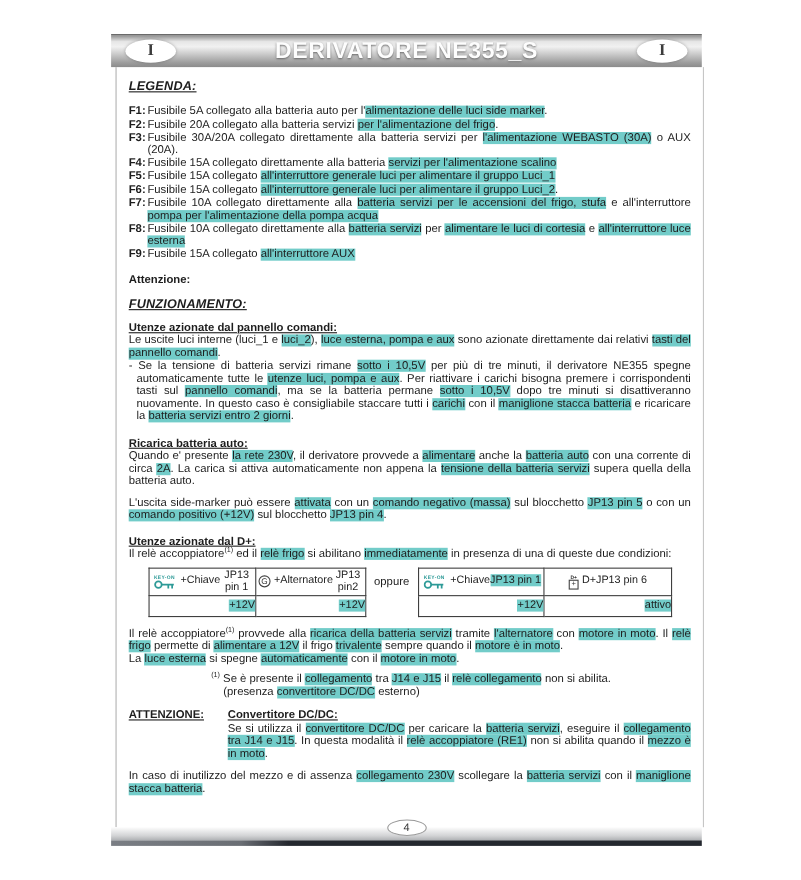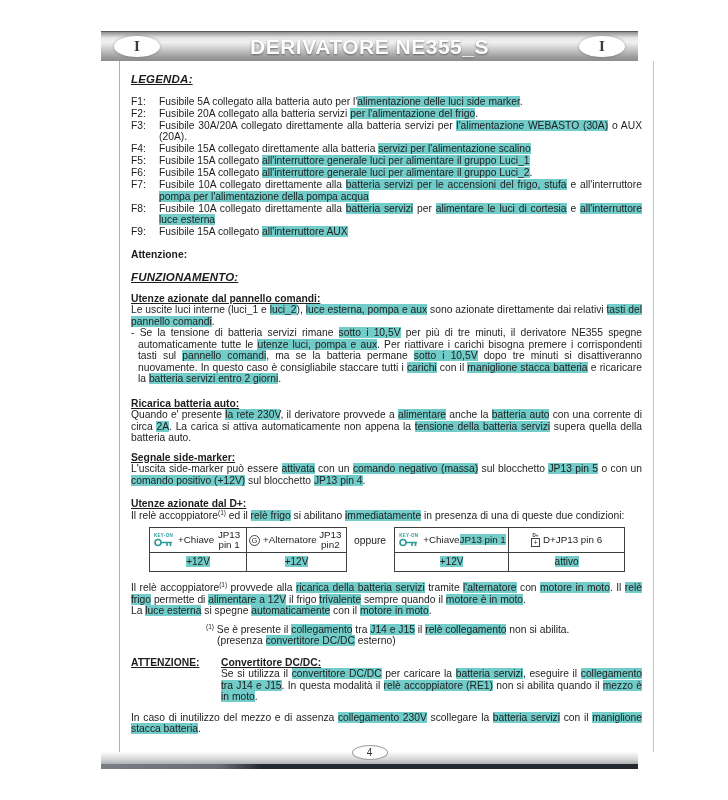--- a/index.html
+++ b/index.html
@@ -24,56 +24,56 @@
     white-space:nowrap;
   }
   .oval {
     width:46px; height:21px; background:#ffffff; border-radius:50%;
     display:flex; align-items:center; justify-content:center; flex:none;
     font-family:"Liberation Serif","DejaVu Serif",serif; font-weight:bold;
     font-size:15px; color:#3c3c3c; box-shadow:0 0 3px rgba(0,0,0,.3);
   }
   
   .content {
-    position:absolute; left:119px; top:61px; width:535px; height:691px;
+    position:absolute; left:105px; top:61px; width:535px; height:691px;
     border-left:1px solid #b2b2b2; border-right:1px solid #c6c6c6;
     padding:13px 11px 0 11px;
     font-size:10.3px; line-height:11.5px;
   }
   .h-main {
     font-size:11.5px; font-weight:bold; font-style:italic;
     text-decoration:underline; letter-spacing:.2px; margin:0 0 10px 0;
   }
   .sec-head { font-weight:bold; text-decoration:underline; }
   .hl { background:var(--hl,#72ccc9); }
   sup { font-size:6.5px; vertical-align:super; line-height:0; }
 
   .fuse-list { margin-bottom:11px; }
   .fuse { display:flex; margin-bottom:.5px; }
-  .fuse-label { width:28px; flex:none; }
+  .fuse-label { width:17px; flex:none;font-weight:bold; }
   .fuse-text { flex:1; text-align:justify; }
 
   .attn1 { margin-bottom:12px; }
   .funz-head { margin-bottom:9px; }
   .pannello { margin-bottom:13px; }
   .pannello .p1 { text-align:justify; }
   .hang { padding-left:7px; text-indent:-7px; text-align:justify; }
   .ricarica { margin-bottom:8px; }
   .ricarica .p1 { text-align:justify; }
   .side { margin-bottom:12px; }
   .side .p1 { text-align:justify; }
   .dplus-intro { text-align:justify; }
 
   
   .tables-row { display:flex; align-items:flex-start; margin:6px 0 10px 18px; }
   .cond-table { border-collapse:collapse; flex:none; }
   .cond-table td { border:1px solid #3f3f3f; padding:0; }
   .cell-h { height:24px; display:flex; align-items:center; justify-content:center; gap:3px; padding:1px 2px; }
   .cell-lines { display:flex; flex-direction:row; align-items:center; font-size:9.8px; line-height:10.5px; text-align:center; }
-  .cell-val { height:19px; text-align:center; font-size:10px; vertical-align:middle; }
+  .cell-val { height:19px; text-align:right; font-size:10px; vertical-align:middle; }
   .tleft .c1 { width:97px; } .tleft .c2 { width:100px; }
   .tright .c1 { width:114px; } .tright .c2 { width:116px; }
   .keyicon { display:flex; flex-direction:column; align-items:center; width:23px; flex:none; }
   .keyon-label { font-size:4.5px; line-height:5px; letter-spacing:.3px; color:#2d9a97; font-weight:bold; }
   .circ-g { width:11px; height:11px; border:1px solid #444; border-radius:50%; font-size:7.5px; line-height:9px; display:flex; align-items:center; justify-content:center; color:#333; flex:none; }
   .dplus-ic { display:flex; flex-direction:column; align-items:center; flex:none; }
   .dplus-top { font-size:4.5px; line-height:5px; color:#333; font-weight:bold; }
   .dplus-box { width:9px; height:9px; border:1px solid #444; font-size:7px; line-height:8px; text-align:center; color:#333; }
   .oppure { margin:8px 8px 0 7px; flex:none; }
 
@@ -167,21 +167,20 @@
       <div class="p1">Le uscite luci interne (luci_1 e <span class="hl">luci_2</span>), <span class="hl">luce esterna, pompa e aux</span> sono azionate direttamente dai relativi <span class="hl">tasti del pannello comandi</span>.</div>
       <div class="hang">- Se la tensione di batteria servizi rimane <span class="hl">sotto i 10,5V</span> per più di tre minuti, il derivatore NE355 spegne automaticamente tutte le <span class="hl">utenze luci, pompa e aux</span>. Per riattivare i carichi bisogna premere i corrispondenti tasti sul <span class="hl">pannello comandi</span>, ma se la batteria permane <span class="hl">sotto i 10,5V</span> dopo tre minuti si disattiveranno nuovamente. In questo caso è consigliabile staccare tutti i <span class="hl">carichi</span> con il <span class="hl">maniglione stacca batteria</span> e ricaricare la <span class="hl">batteria servizi entro 2 giorni</span>.</div>
     </div>
 
     <div class="ricarica">
       <div class="sec-head">Ricarica batteria auto:</div>
       <div class="p1">Quando e' presente <span class="hl">la rete 230V</span>, il derivatore provvede a <span class="hl">alimentare</span> anche la <span class="hl">batteria auto</span> con una corrente di circa <span class="hl">2A</span>. La carica si attiva automaticamente non appena la <span class="hl">tensione della batteria servizi</span> supera quella della batteria auto.</div>
     </div>
 
     <div class="side">
-      <div class="sec-head">Segnale side-marker:</div>
       <div class="p1">L'uscita side-marker può essere <span class="hl">attivata</span> con un <span class="hl">comando negativo (massa)</span> sul blocchetto <span class="hl">JP13 pin 5</span> o con un <span class="hl">comando positivo (+12V)</span> sul blocchetto <span class="hl">JP13 pin 4</span>.</div>
     </div>
 
     <div>
       <div class="sec-head">Utenze azionate dal D+:</div>
       <div class="dplus-intro">Il relè accoppiatore<sup>(1)</sup> ed il <span class="hl">relè frigo</span> si abilitano <span class="hl">immediatamente</span> in presenza di una di queste due condizioni:</div>
 
       <div class="tables-row">
         <table class="cond-table tleft">
           <tbody>

